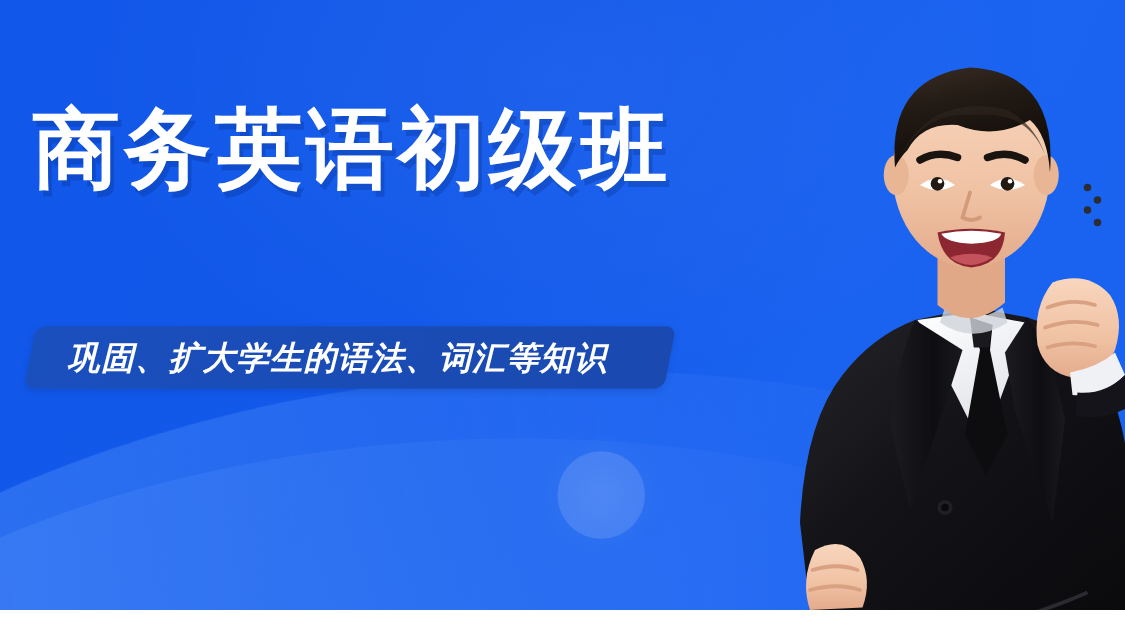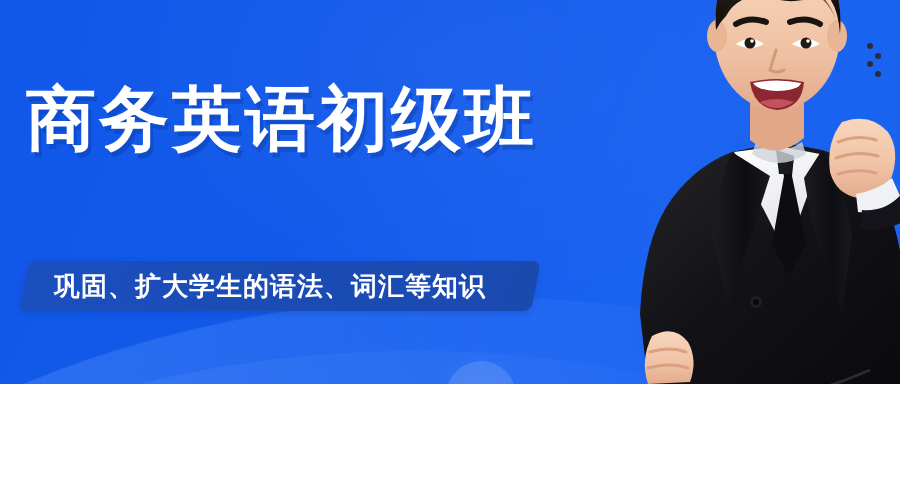--- a/index.html
+++ b/index.html
@@ -3,21 +3,21 @@
 <meta charset="utf-8">
 <style>
   html, body {
     margin: 0;
     padding: 0;
     background: #ffffff;
   }
   #banner {
     position: relative;
     width: 900px;
-    height: 384px;
+    height: 488px;
     overflow: hidden;
     font-family: "Liberation Sans", "DejaVu Sans", sans-serif;
     background: linear-gradient(115deg, #1157E9 0%, #1259EA 38%, #1a62f0 70%, #1560ee 100%);
   }
 
   
   .bg-layer {
     position: absolute;
     inset: 0;
     overflow: hidden;
@@ -135,20 +135,21 @@
   }
   .tagline-text {
     position: absolute;
     left: 30px;
     top: 0;
     height: 50px;
     display: flex;
     align-items: center;
     font-size: 26px;
     font-weight: 600;
+    font-style: italic;
     color: #ffffff;
     letter-spacing: 1px;
     white-space: nowrap;
   }
 
   
   .person {
     position: absolute;
     right: 0;
     bottom: 0;

